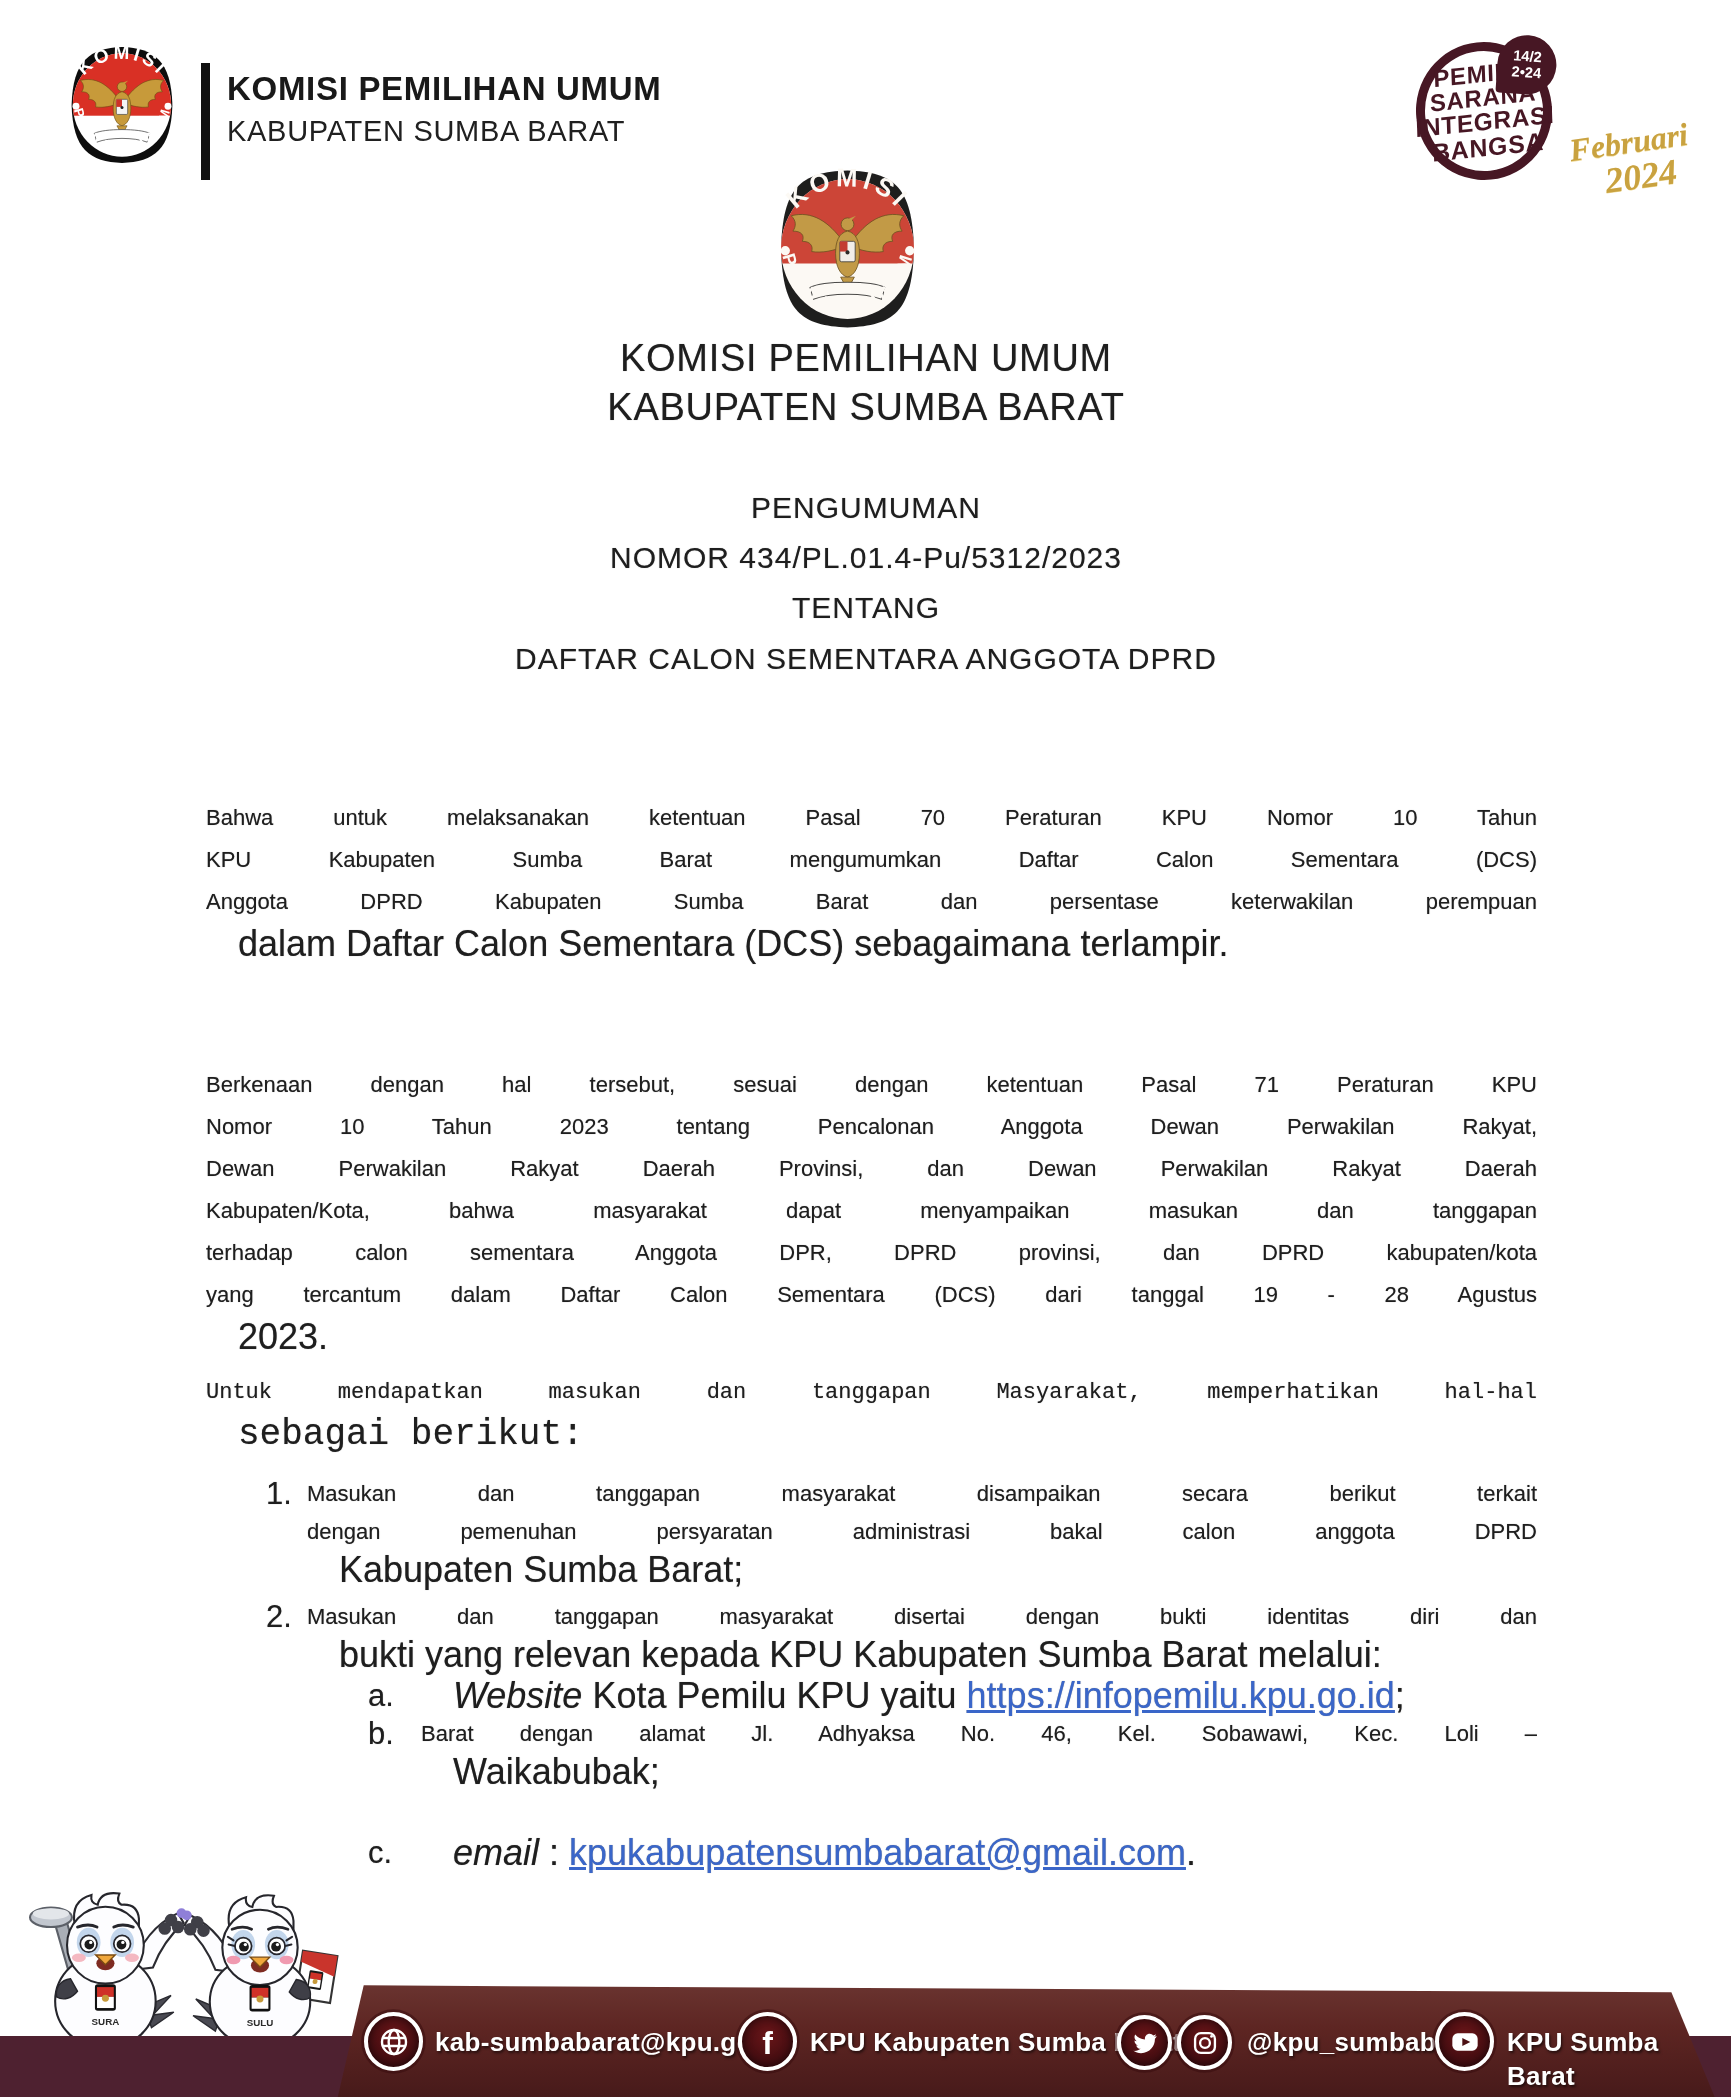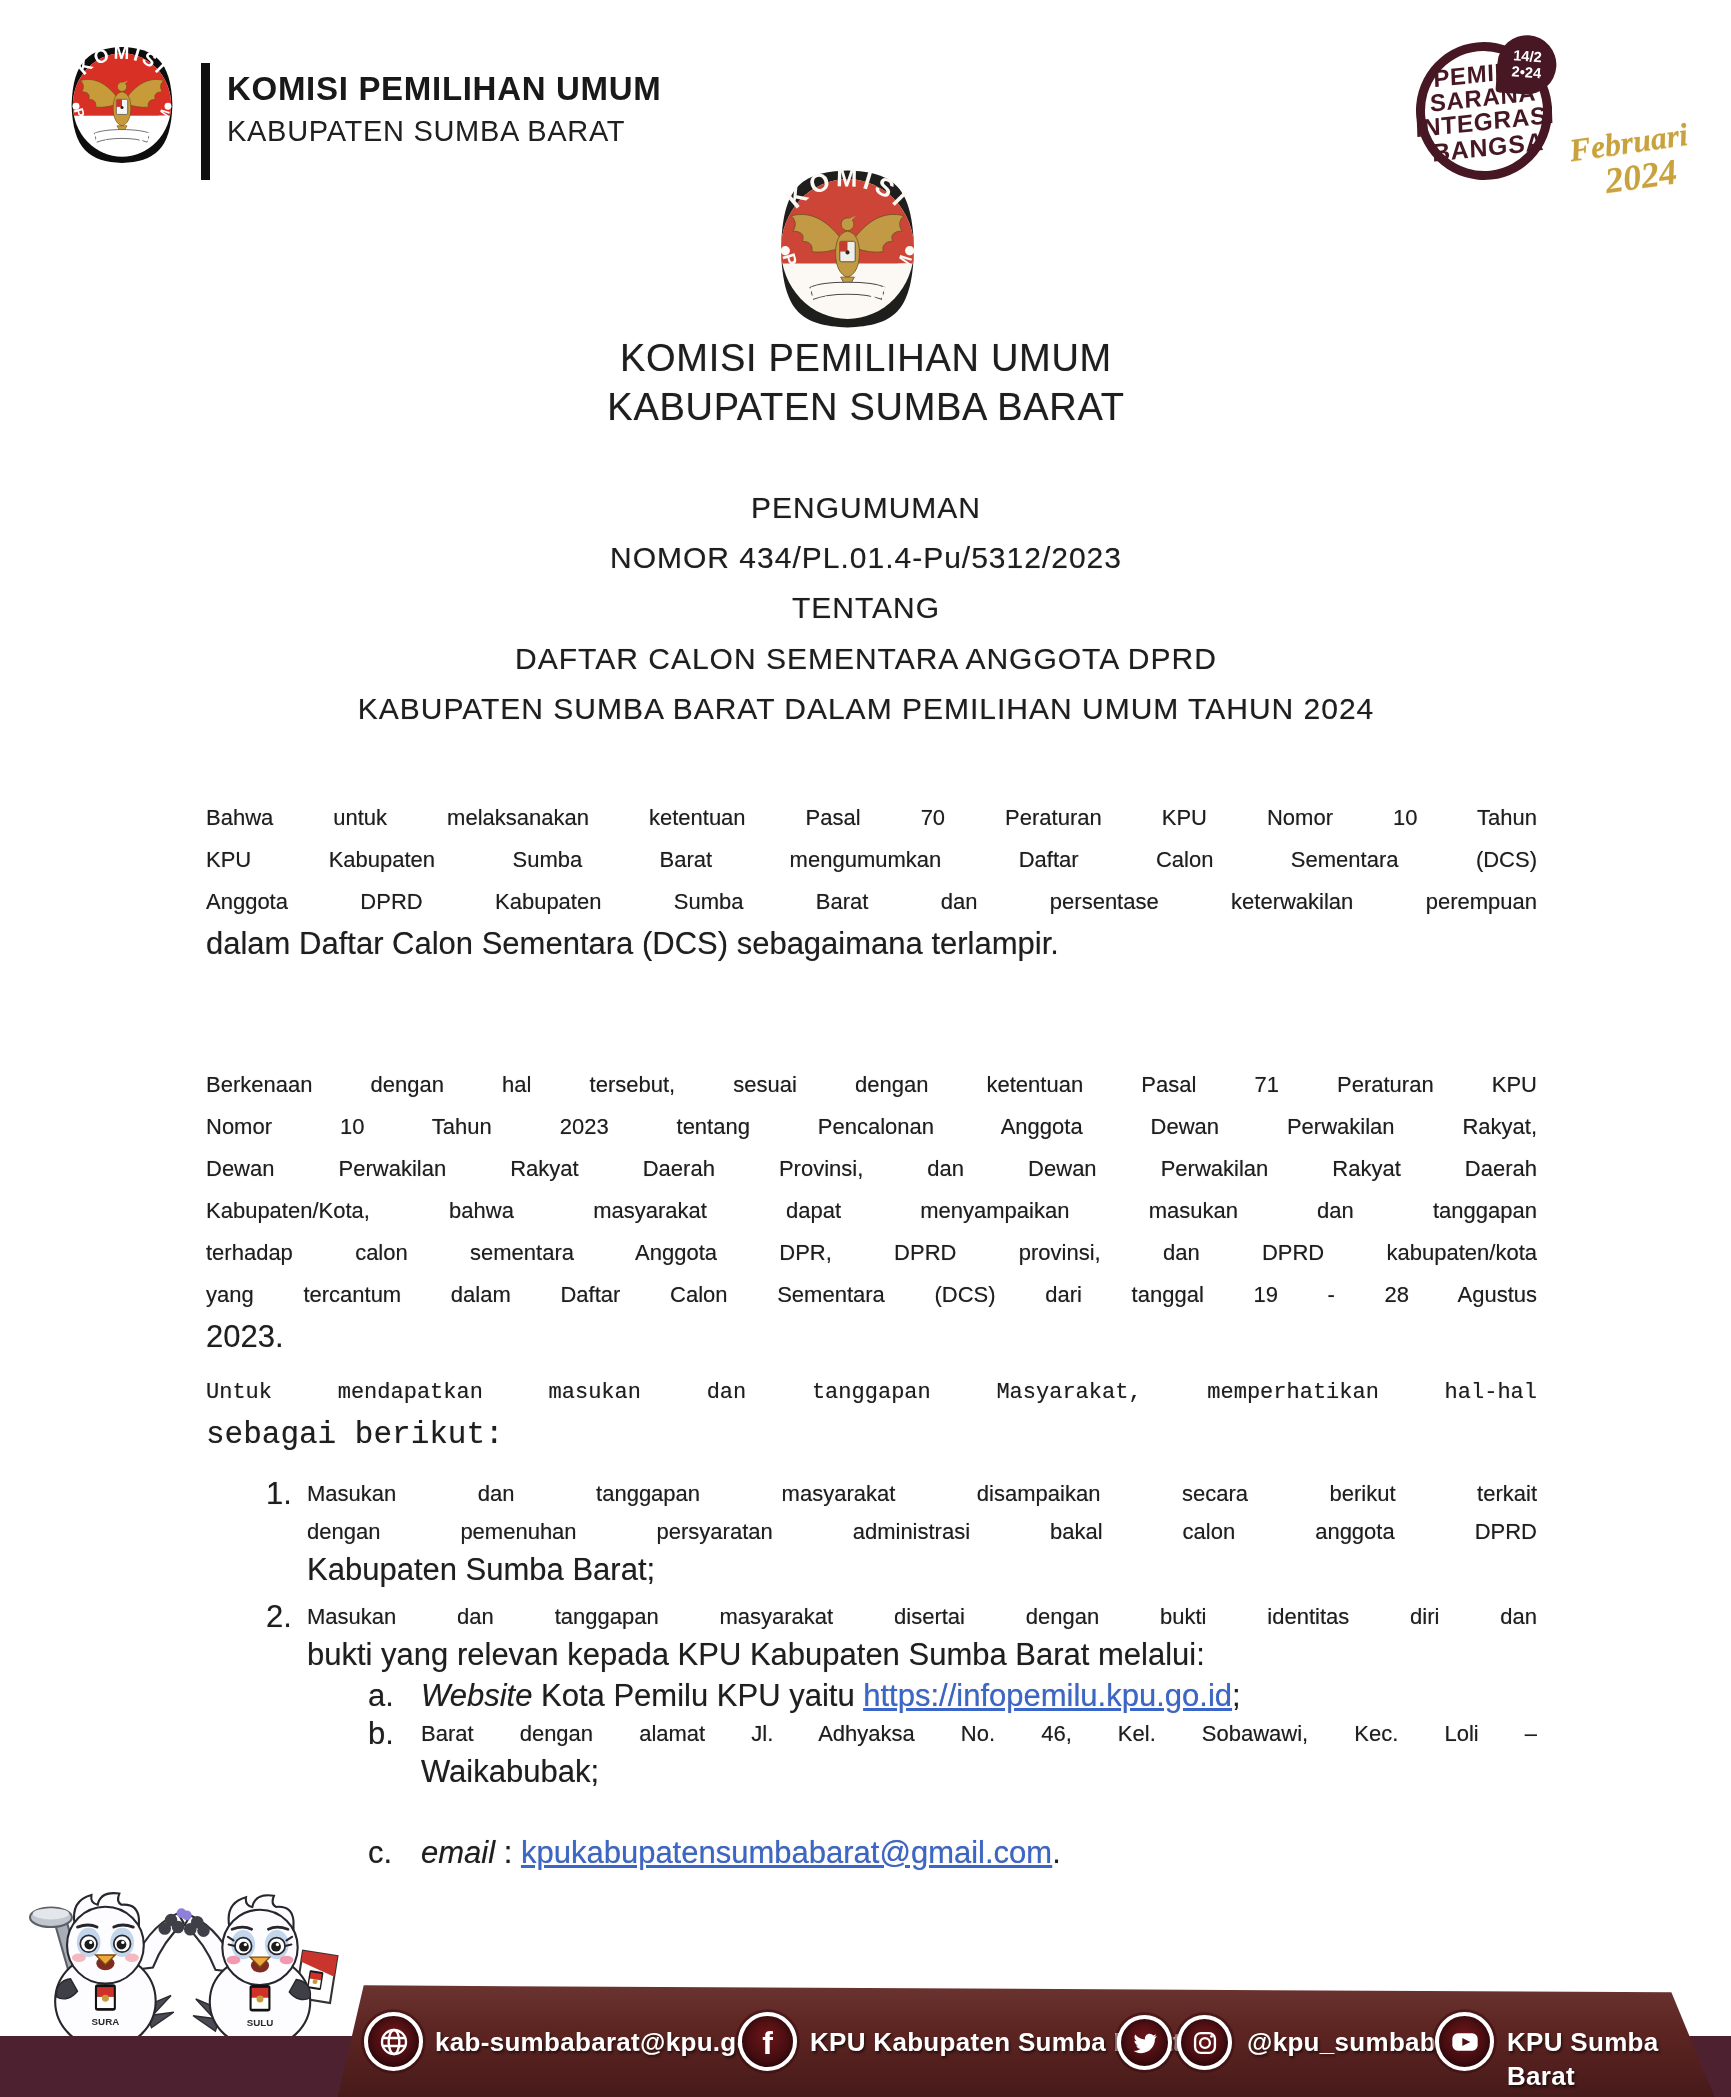--- a/index.html
+++ b/index.html
@@ -33,21 +33,21 @@
   
   .scan { color:#1e1e1e; text-shadow:0 0 0.8px rgba(45,45,45,.55); }
   .center-logo { position:absolute; left:761px; top:168px; width:173px; height:162px; filter:blur(0.4px) contrast(.92) sepia(.08); }
   .lh1 { position:absolute; left:0; width:100%; top:337px; text-align:center; font-size:38px; letter-spacing:0.7px; }
   .lh2 { position:absolute; left:0; width:100%; top:386px; text-align:center; font-size:38px; letter-spacing:0.7px; }
   .ht  { position:absolute; left:0; width:100%; text-align:center; font-size:30px; letter-spacing:1px; }
 
   .textcol { position:absolute; left:206px; width:1331px; }
   .jline { height:42px; line-height:42px; font-size:22px; overflow:hidden; text-align:justify; }
   .jline::after { content:""; display:inline-block; width:100%; height:0; }
-  .lline { height:42px; line-height:42px; font-size:31px; }
+  .lline { height:42px; line-height:42px; font-size:36px;margin-left:32px; }
   .li .jline,.li .lline { height:38px; line-height:38px; }
   .li { position:absolute; }
   .li .num { position:absolute; left:60px; top:0; font-size:31px; line-height:38px; }
   .li .body { margin-left:101px; }
   .sub .num { left:162px; }
   .sub .body { margin-left:215px; }
   .doc-link { color:#3a66c9; text-decoration:underline; text-decoration-color:#3a66c9; cursor:pointer; }
   .it { font-style:italic; }
 
   
@@ -152,21 +152,20 @@
     </text>
   </svg>
 
   <div class="lh1 scan">KOMISI PEMILIHAN UMUM</div>
   <div class="lh2 scan">KABUPATEN SUMBA BARAT</div>
 
   <div class="ht scan" style="top:491px;">PENGUMUMAN</div>
   <div class="ht scan" style="top:541px;">NOMOR 434/PL.01.4-Pu/5312/2023</div>
   <div class="ht scan" style="top:591px;">TENTANG</div>
   <div class="ht scan" style="top:642px;">DAFTAR CALON SEMENTARA ANGGOTA DPRD</div>
-  <div class="ht scan" style="top:692px;">KABUPATEN SUMBA BARAT DALAM PEMILIHAN UMUM TAHUN 2024</div>
 
   <div class="textcol scan" style="top:797px;">
     <div class="jline">Bahwa untuk melaksanakan ketentuan Pasal 70 Peraturan KPU Nomor 10 Tahun</div>
     <div class="jline">KPU Kabupaten Sumba Barat mengumumkan Daftar Calon Sementara (DCS)</div>
     <div class="jline">Anggota DPRD Kabupaten Sumba Barat dan persentase keterwakilan perempuan</div>
     <div class="lline">dalam Daftar Calon Sementara (DCS) sebagaimana terlampir.</div>
   </div>
 
   <div class="textcol scan" style="top:1064px;">
     <div class="jline">Berkenaan dengan hal tersebut, sesuai dengan ketentuan Pasal 71 Peraturan KPU</div>

